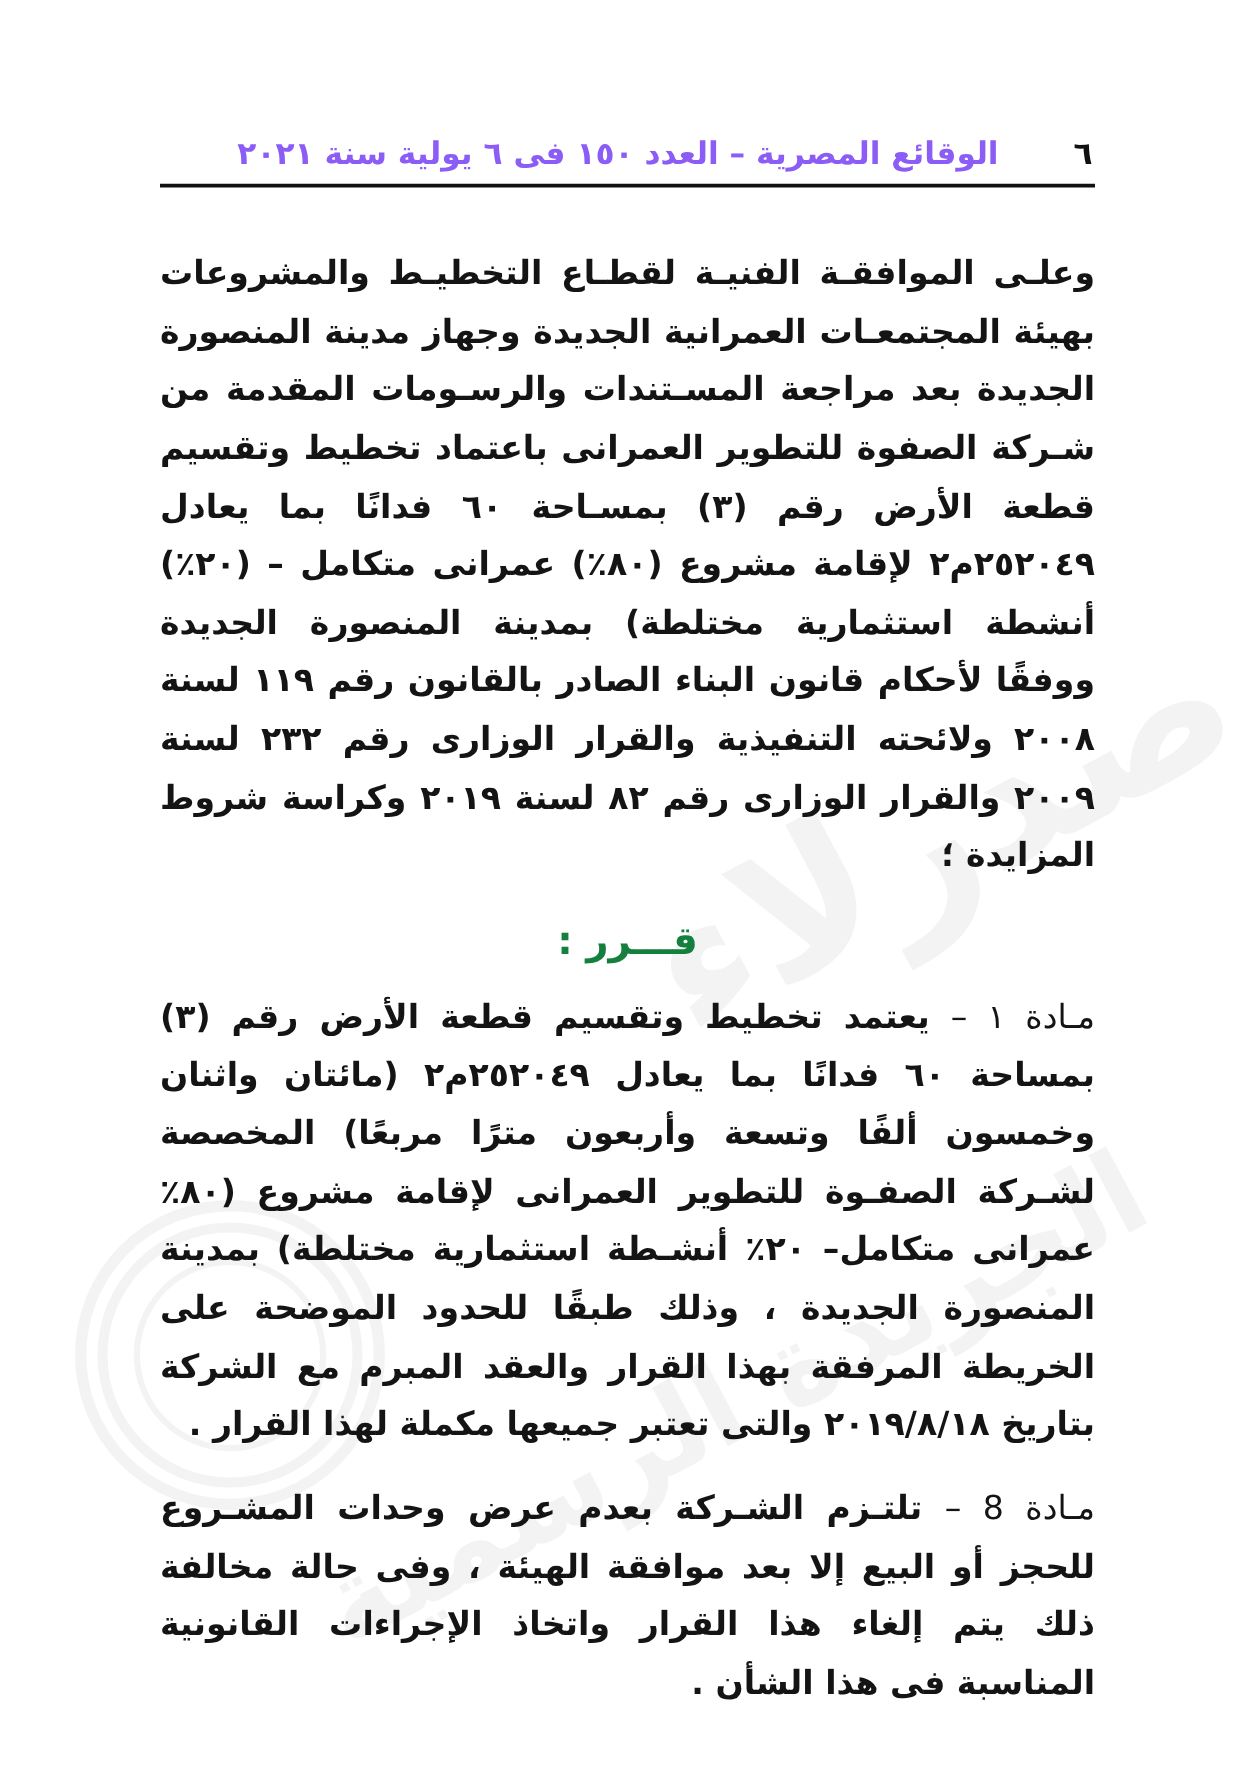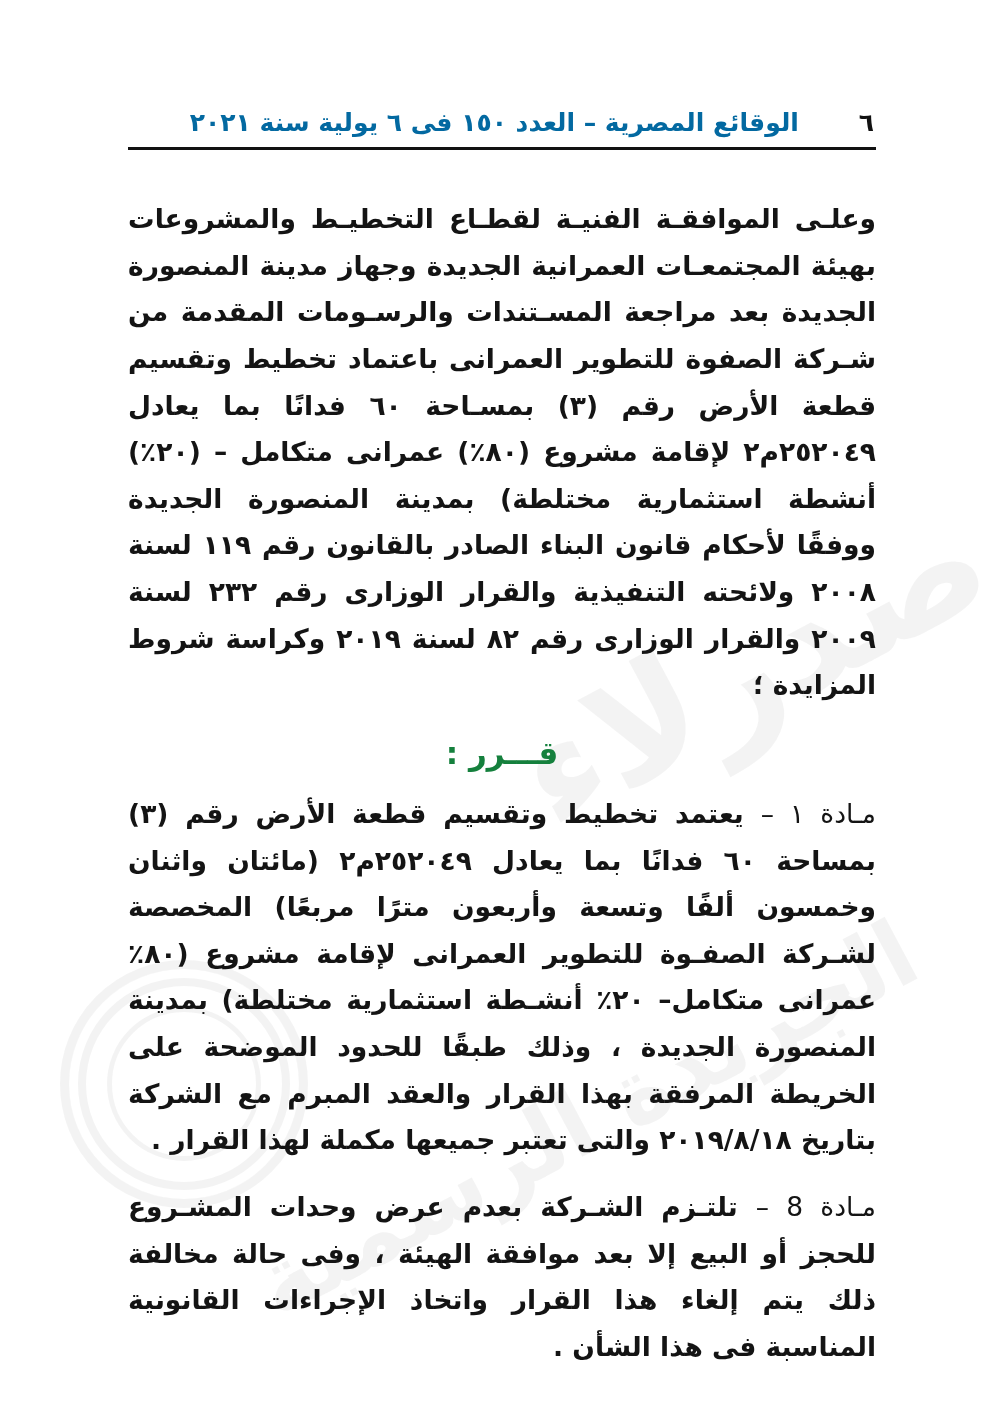--- a/index.html
+++ b/index.html
@@ -95,21 +95,21 @@
     color: #111;
     flex: 0 0 auto;
     padding-right: 2px;
   }
   .header-title {
     flex: 1 1 auto;
     text-align: center;
     font-size: 25px;
     font-weight: bold;
     letter-spacing: 1px;
-    color: #0369a1;
+    color: #8b5cf6;
     white-space: nowrap;
     padding-left: 40px;
   }
   .header-rule {
     margin-top: 10px;
     border-bottom: 3px solid #111;
     width: 100%;
   }
 
   

